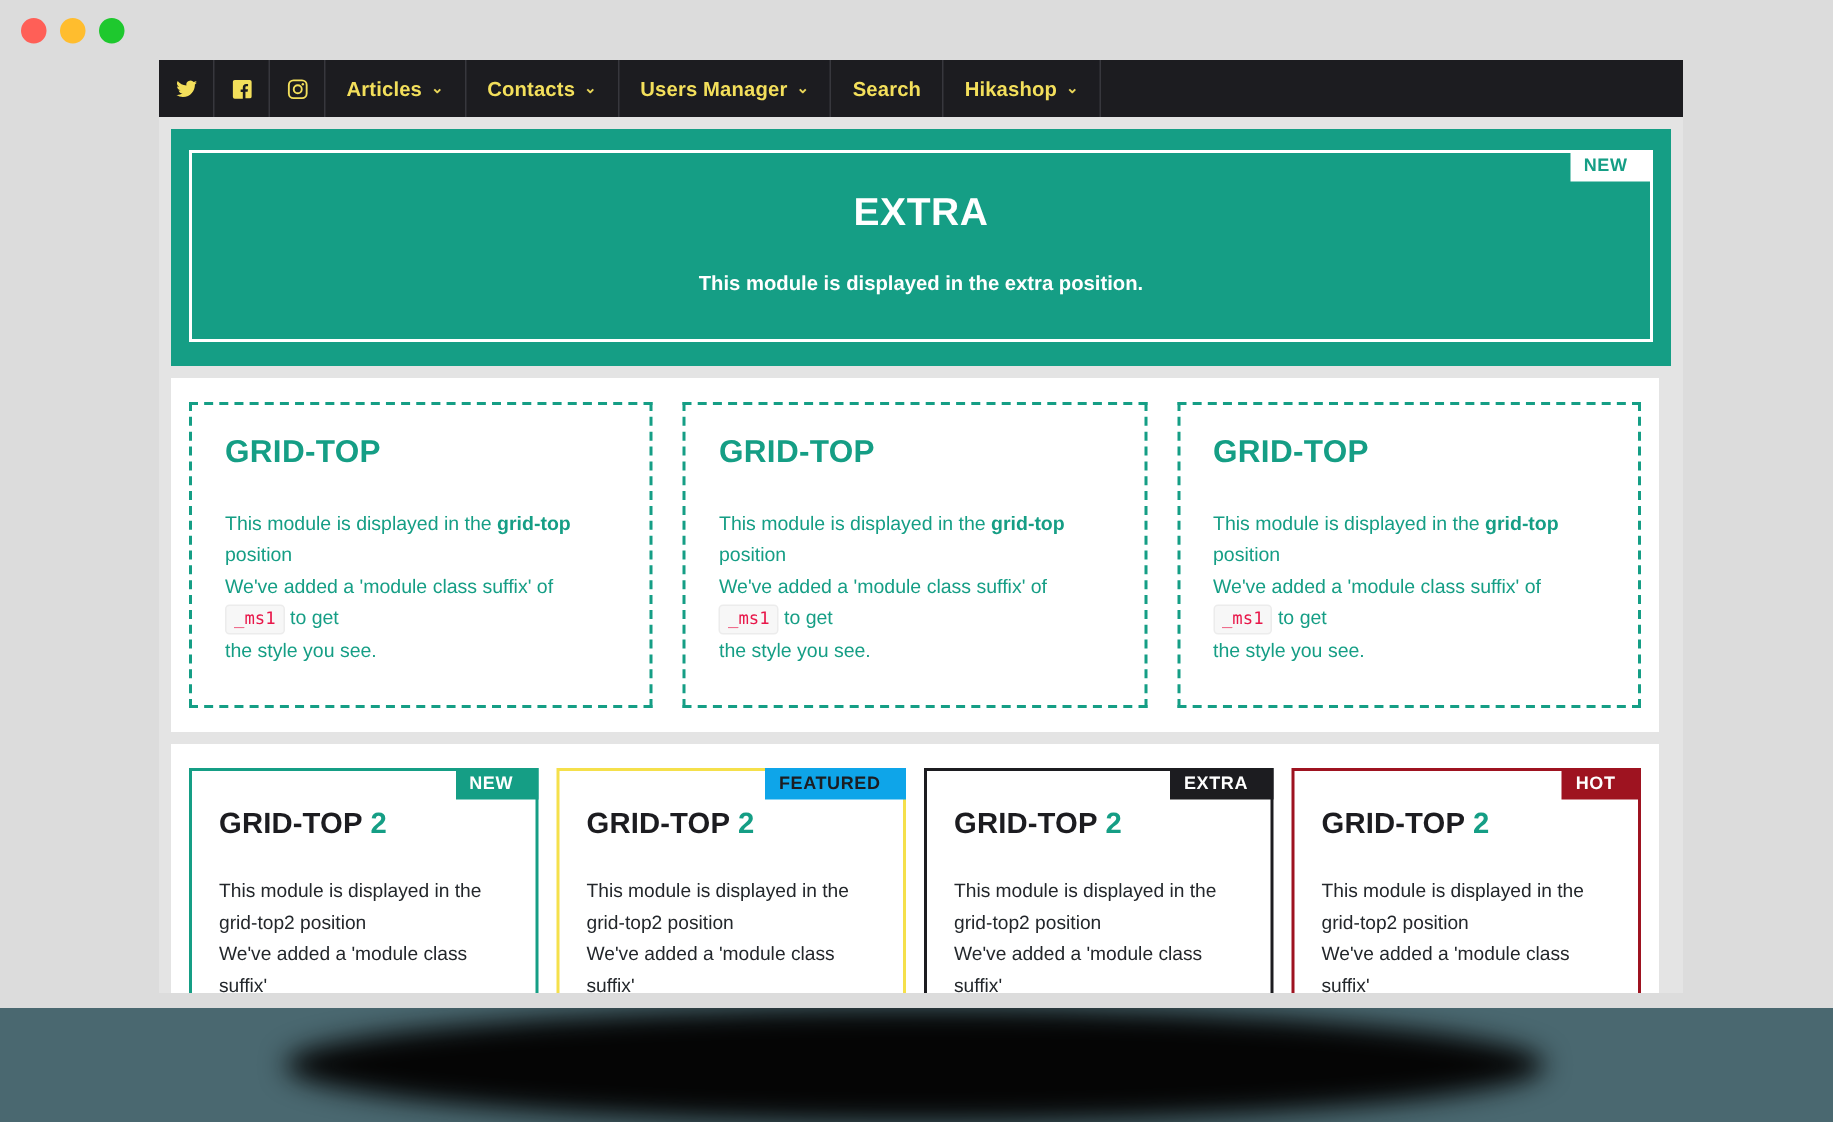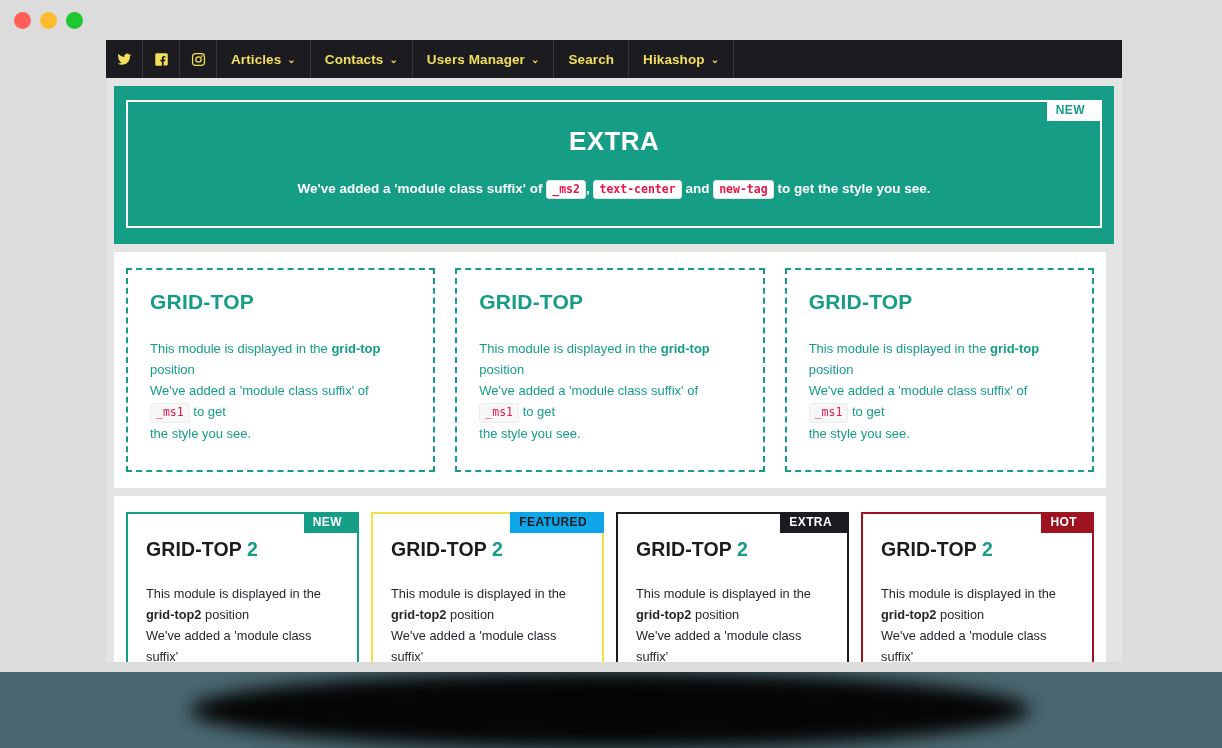--- a/index.html
+++ b/index.html
@@ -208,21 +208,21 @@
     color: #1c1c20;
     margin-bottom: 22px;
     letter-spacing: .1px;
   }
   .gt2-title .num { color: #159e85; font-weight: 600; }
   .gt2-text {
     font-size: 12.8px;
     line-height: 1.66;
     color: #23272b;
   }
-  .gt2-text b { font-weight: 700; }
+  .gt2-text b { font-weight: 400; }
 
   .b-new { background: #159e85; color: #ffffff; }
   .b-featured { background: #0ea5e9; color: #1c1c20; }
   .b-extra { background: #1c1c20; color: #ffffff; }
   .b-hot { background: #9e1320; color: #ffffff; }
   .gt2-card .badge-corner { top: -2px; right: -2px; }
 
   .svg-ic { fill: currentColor; }
 </style>
 </head>
@@ -288,21 +288,21 @@
     </div>
 
     <div class="page">
 
       <div class="extra-wrap">
         <div class="extra-block">
           <div class="extra-inner">
             <div class="badge-corner badge-extra-new">NEW</div>
             <div class="extra-title">EXTRA</div>
             <div class="extra-line">
-              <span>We've added a 'module class suffix' of </span><code class="tag">_ms2</code><span>, </span><code class="tag">text-center</code><span> and </span><code class="tag">new-tag</code><span> to get the style you see.</span>
+              <span>This module is displayed in the </span><b>extra</b><span> position.</span>
             </div>
           </div>
         </div>
       </div>
 
       <div class="section-white">
         <div class="grid-top-row">
 
           <div class="grid-top-card">
             <div class="gt-title">GRID-TOP</div>

